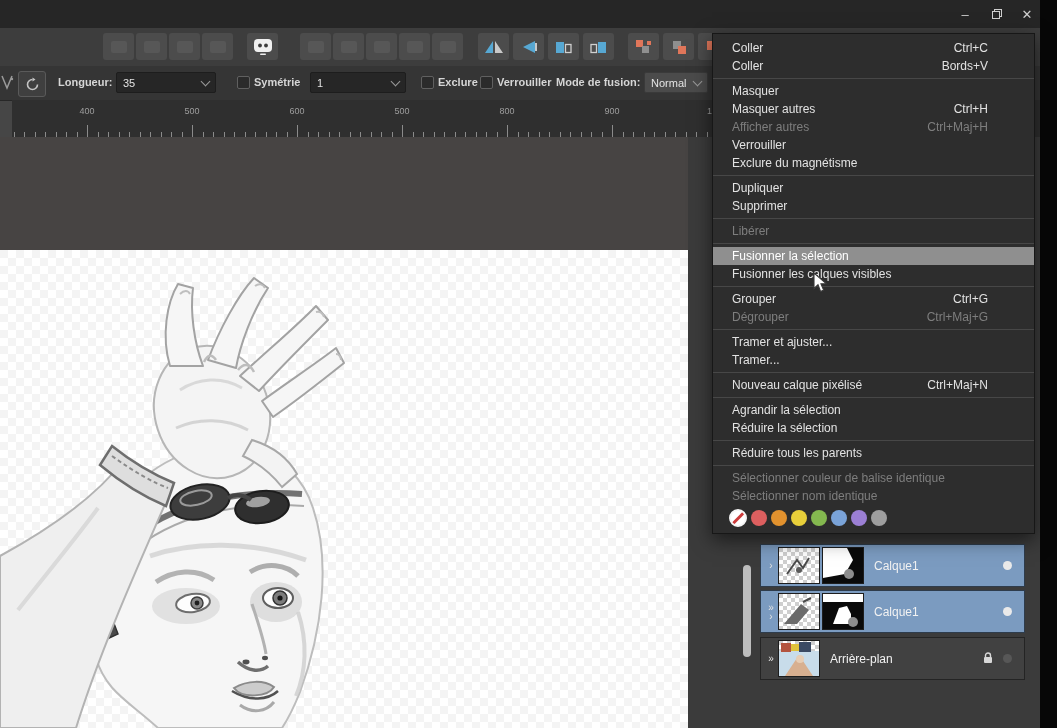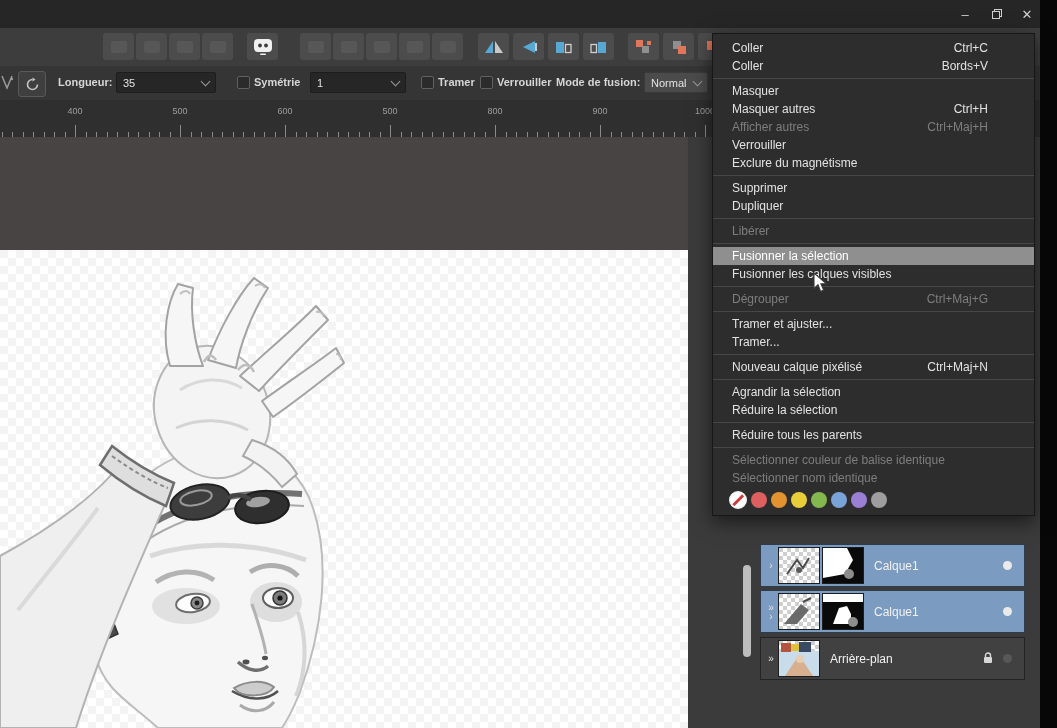--- a/index.html
+++ b/index.html
@@ -20,21 +20,21 @@
   .cb-label{position:absolute;top:10px;font-weight:600;color:#d6d6d6;white-space:nowrap;}
   .dropdown{position:absolute;top:6px;height:21px;background:#262626;border:1px solid #1d1d1d;border-radius:2px;
             color:#e3e3e3;font-size:11px;display:flex;align-items:center;padding:0 6px;box-sizing:border-box;}
   .dropdown .val{flex:1;}
   .chev{width:6px;height:6px;border-right:1.5px solid #9a9a9a;border-bottom:1.5px solid #9a9a9a;
         transform:rotate(45deg);margin-left:6px;margin-top:-3px;}
   .checkbox{position:absolute;top:10px;width:11px;height:11px;background:#2b2b2b;border:1px solid #606060;border-radius:2px;}
   .iconbtn{position:absolute;top:5px;width:26px;height:24px;border:1px solid #5a5a5a;border-radius:3px;
            display:flex;align-items:center;justify-content:center;background:#3f3f3f;}
   
-  #ruler{position:absolute;left:0;top:100px;width:1046px;height:37px;background:#2f2f2f;border-bottom:1px solid #1f1f1f;}
+  #ruler{position:absolute;left:12px;top:100px;width:1046px;height:37px;background:#2f2f2f;border-bottom:1px solid #1f1f1f;}
   .rlabel{position:absolute;top:6px;width:36px;margin-left:-18px;text-align:center;color:#9d9d9d;font-size:9px;}
   .tick{position:absolute;bottom:0;width:1px;background:#8b8b8b;}
   
   #pasteboard{position:absolute;left:0;top:137px;width:1057px;height:591px;background:#474443;}
   #canvas{position:absolute;left:0;top:250px;width:688px;height:478px;
           background:
            conic-gradient(#ffffff 25%,#f4f4f4 0 50%,#ffffff 0 75%,#f4f4f4 0);
           background-size:16px 16px;}
   
   #layers-panel{position:absolute;left:688px;top:137px;width:352px;height:591px;background:#3b3b3b;}
@@ -165,21 +165,21 @@
       <span class="chev"></span>
     </div>
     <div class="checkbox" style="left:237px;"></div>
     <span class="cb-label" style="left:254px;">Symétrie</span>
     <div class="dropdown" style="left:310px;width:96px;">
       <span class="val">1</span>
       <span class="chev"></span>
     </div>
 
     <div class="checkbox" style="left:421px;"></div>
-    <span class="cb-label" style="left:438px;">Tramer</span>
+    <span class="cb-label" style="left:438px;">Exclure</span>
 
     <div class="checkbox" style="left:480px;"></div>
     <span class="cb-label" style="left:497px;">Verrouiller</span>
 
     <span class="cb-label" style="left:556px;">Mode de fusion:</span>
     <div class="dropdown" style="left:644px;width:64px;background:#4b4b4b;border-color:#3a3a3a;">
       <span class="val">Normal</span>
       <span class="chev"></span>
     </div>
     <div class="checkbox" style="left:722px;"></div>
@@ -443,37 +443,41 @@
         <span class="shortcut">Ctrl+Maj+H</span>
       </div>
       <div class="menu-item">
         <span>Verrouiller</span>
       </div>
       <div class="menu-item">
         <span>Exclure du magnétisme</span>
       </div>
       <div class="menu-sep"></div>
       <div class="menu-item">
+        <span>Dupliquer</span>
+      </div>
+      <div class="menu-item">
         <span>Supprimer</span>
-      </div>
-      <div class="menu-item">
-        <span>Dupliquer</span>
       </div>
       <div class="menu-sep"></div>
       <div class="menu-item disabled">
         <span>Libérer</span>
       </div>
       <div class="menu-sep"></div>
       <div class="menu-item highlighted">
         <span>Fusionner la sélection</span>
       </div>
       <div class="menu-item">
         <span>Fusionner les calques visibles</span>
       </div>
       <div class="menu-sep"></div>
+      <div class="menu-item">
+        <span>Grouper</span>
+        <span class="shortcut">Ctrl+G</span>
+      </div>
       <div class="menu-item disabled">
         <span>Dégrouper</span>
         <span class="shortcut">Ctrl+Maj+G</span>
       </div>
       <div class="menu-sep"></div>
       <div class="menu-item">
         <span>Tramer et ajuster...</span>
       </div>
       <div class="menu-item">
         <span>Tramer...</span>

